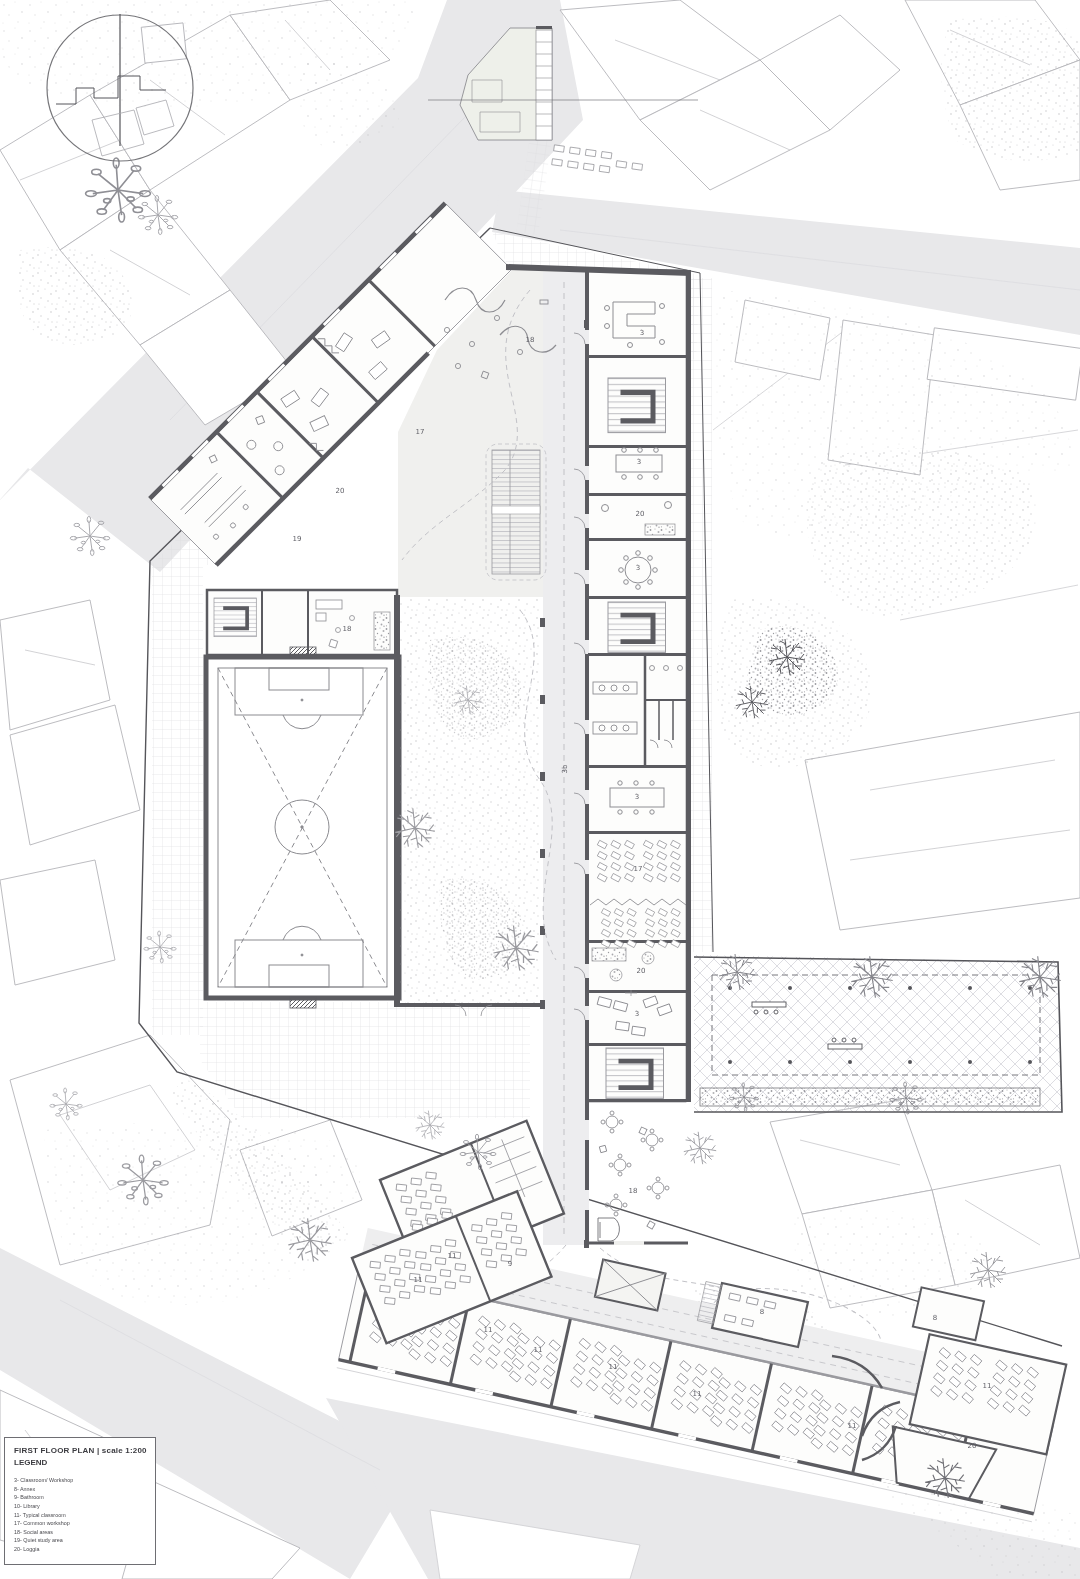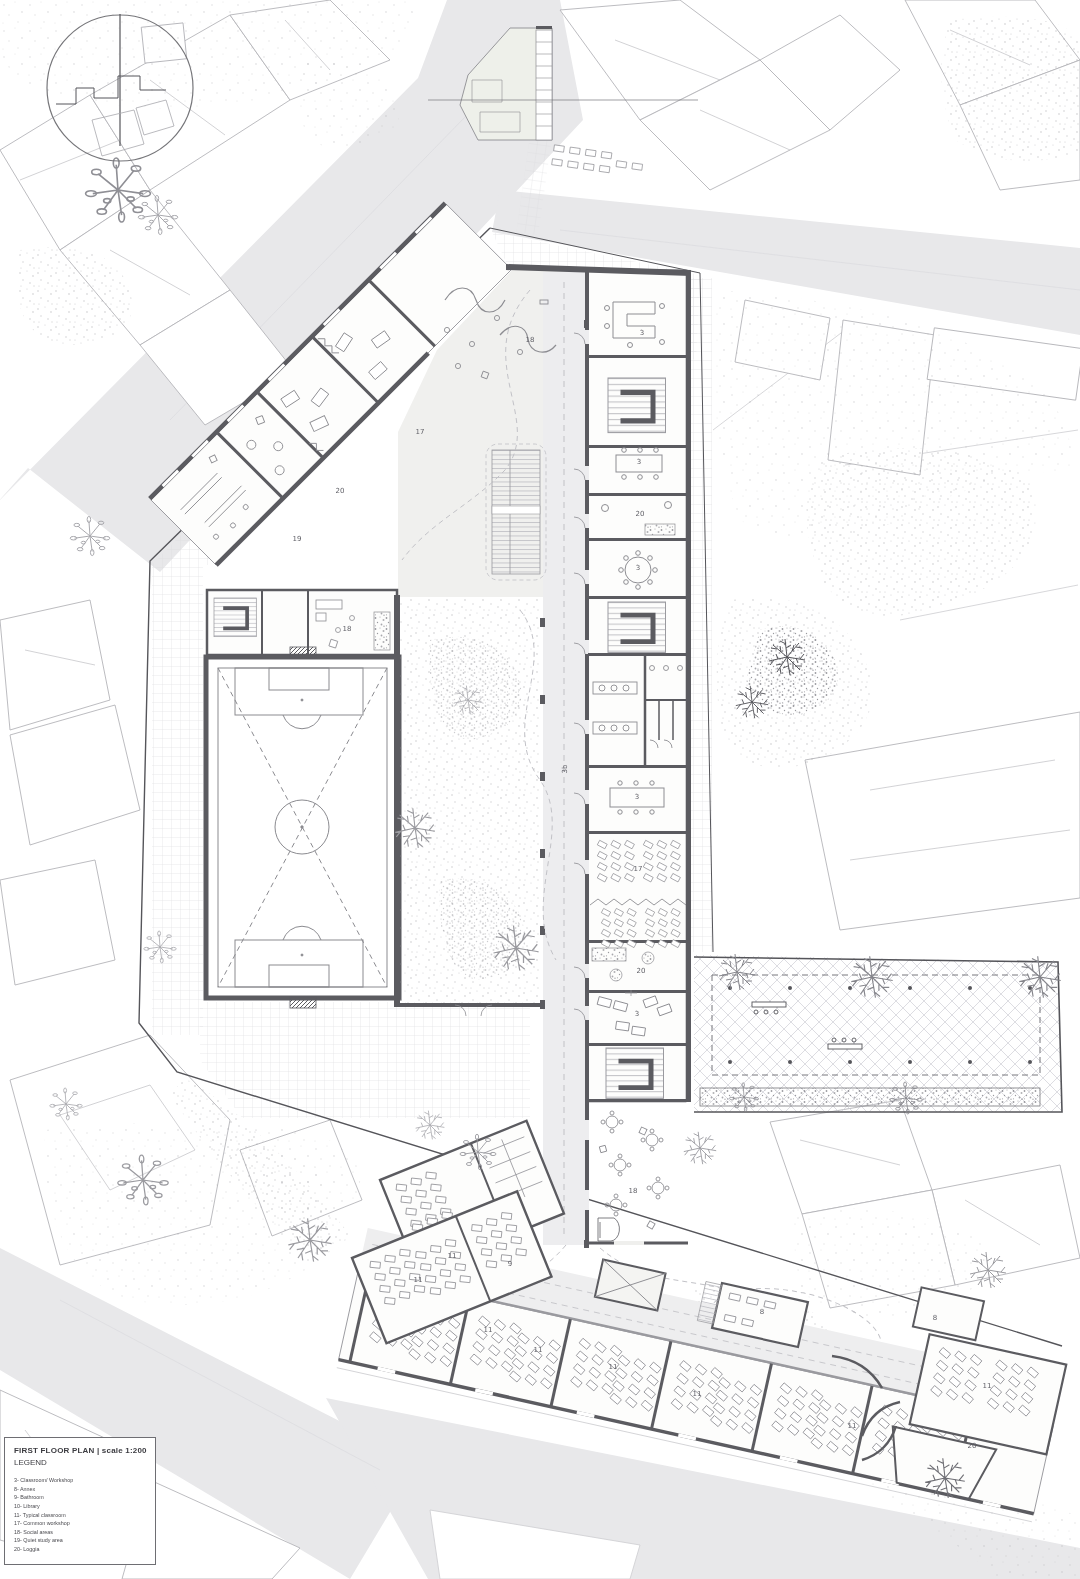--- a/index.html
+++ b/index.html
@@ -3,21 +3,21 @@
 <meta charset="utf-8">
 <style>
   html,body{margin:0;padding:0;background:#fff;}
   .stage{position:relative;width:1080px;height:1579px;background:#ffffff;overflow:hidden;
          font-family:"Liberation Sans",sans-serif;}
   .stage svg{position:absolute;left:0;top:0;}
   .rlabel{font:7px "DejaVu Sans",sans-serif;fill:#5f5f66;text-anchor:middle;}
   .legend{position:absolute;left:4px;top:1437px;width:152px;height:128px;background:#fff;
           border:1px solid #6e6e73;padding:8px 6px 0 9px;box-sizing:border-box;color:#3c3c41;}
   .legend .t{font-size:8px;font-weight:bold;letter-spacing:.2px;white-space:nowrap;}
-  .legend .h{font-size:8px;font-weight:normal;margin-top:3px;}
+  .legend .h{font-size:8px;font-weight:bold;margin-top:3px;}
   #legend-items{margin-top:9px;}
   #legend-items .li{font-size:5.4px;line-height:1.6;color:#4a4a4f;white-space:nowrap;}
 </style>
 </head>
 <body>
 
 <div class="stage">
 <svg width="1080" height="1579" viewBox="0 0 1080 1579" xmlns="http://www.w3.org/2000/svg">
 <defs>
   <pattern id="dots" width="18" height="18" patternUnits="userSpaceOnUse">

